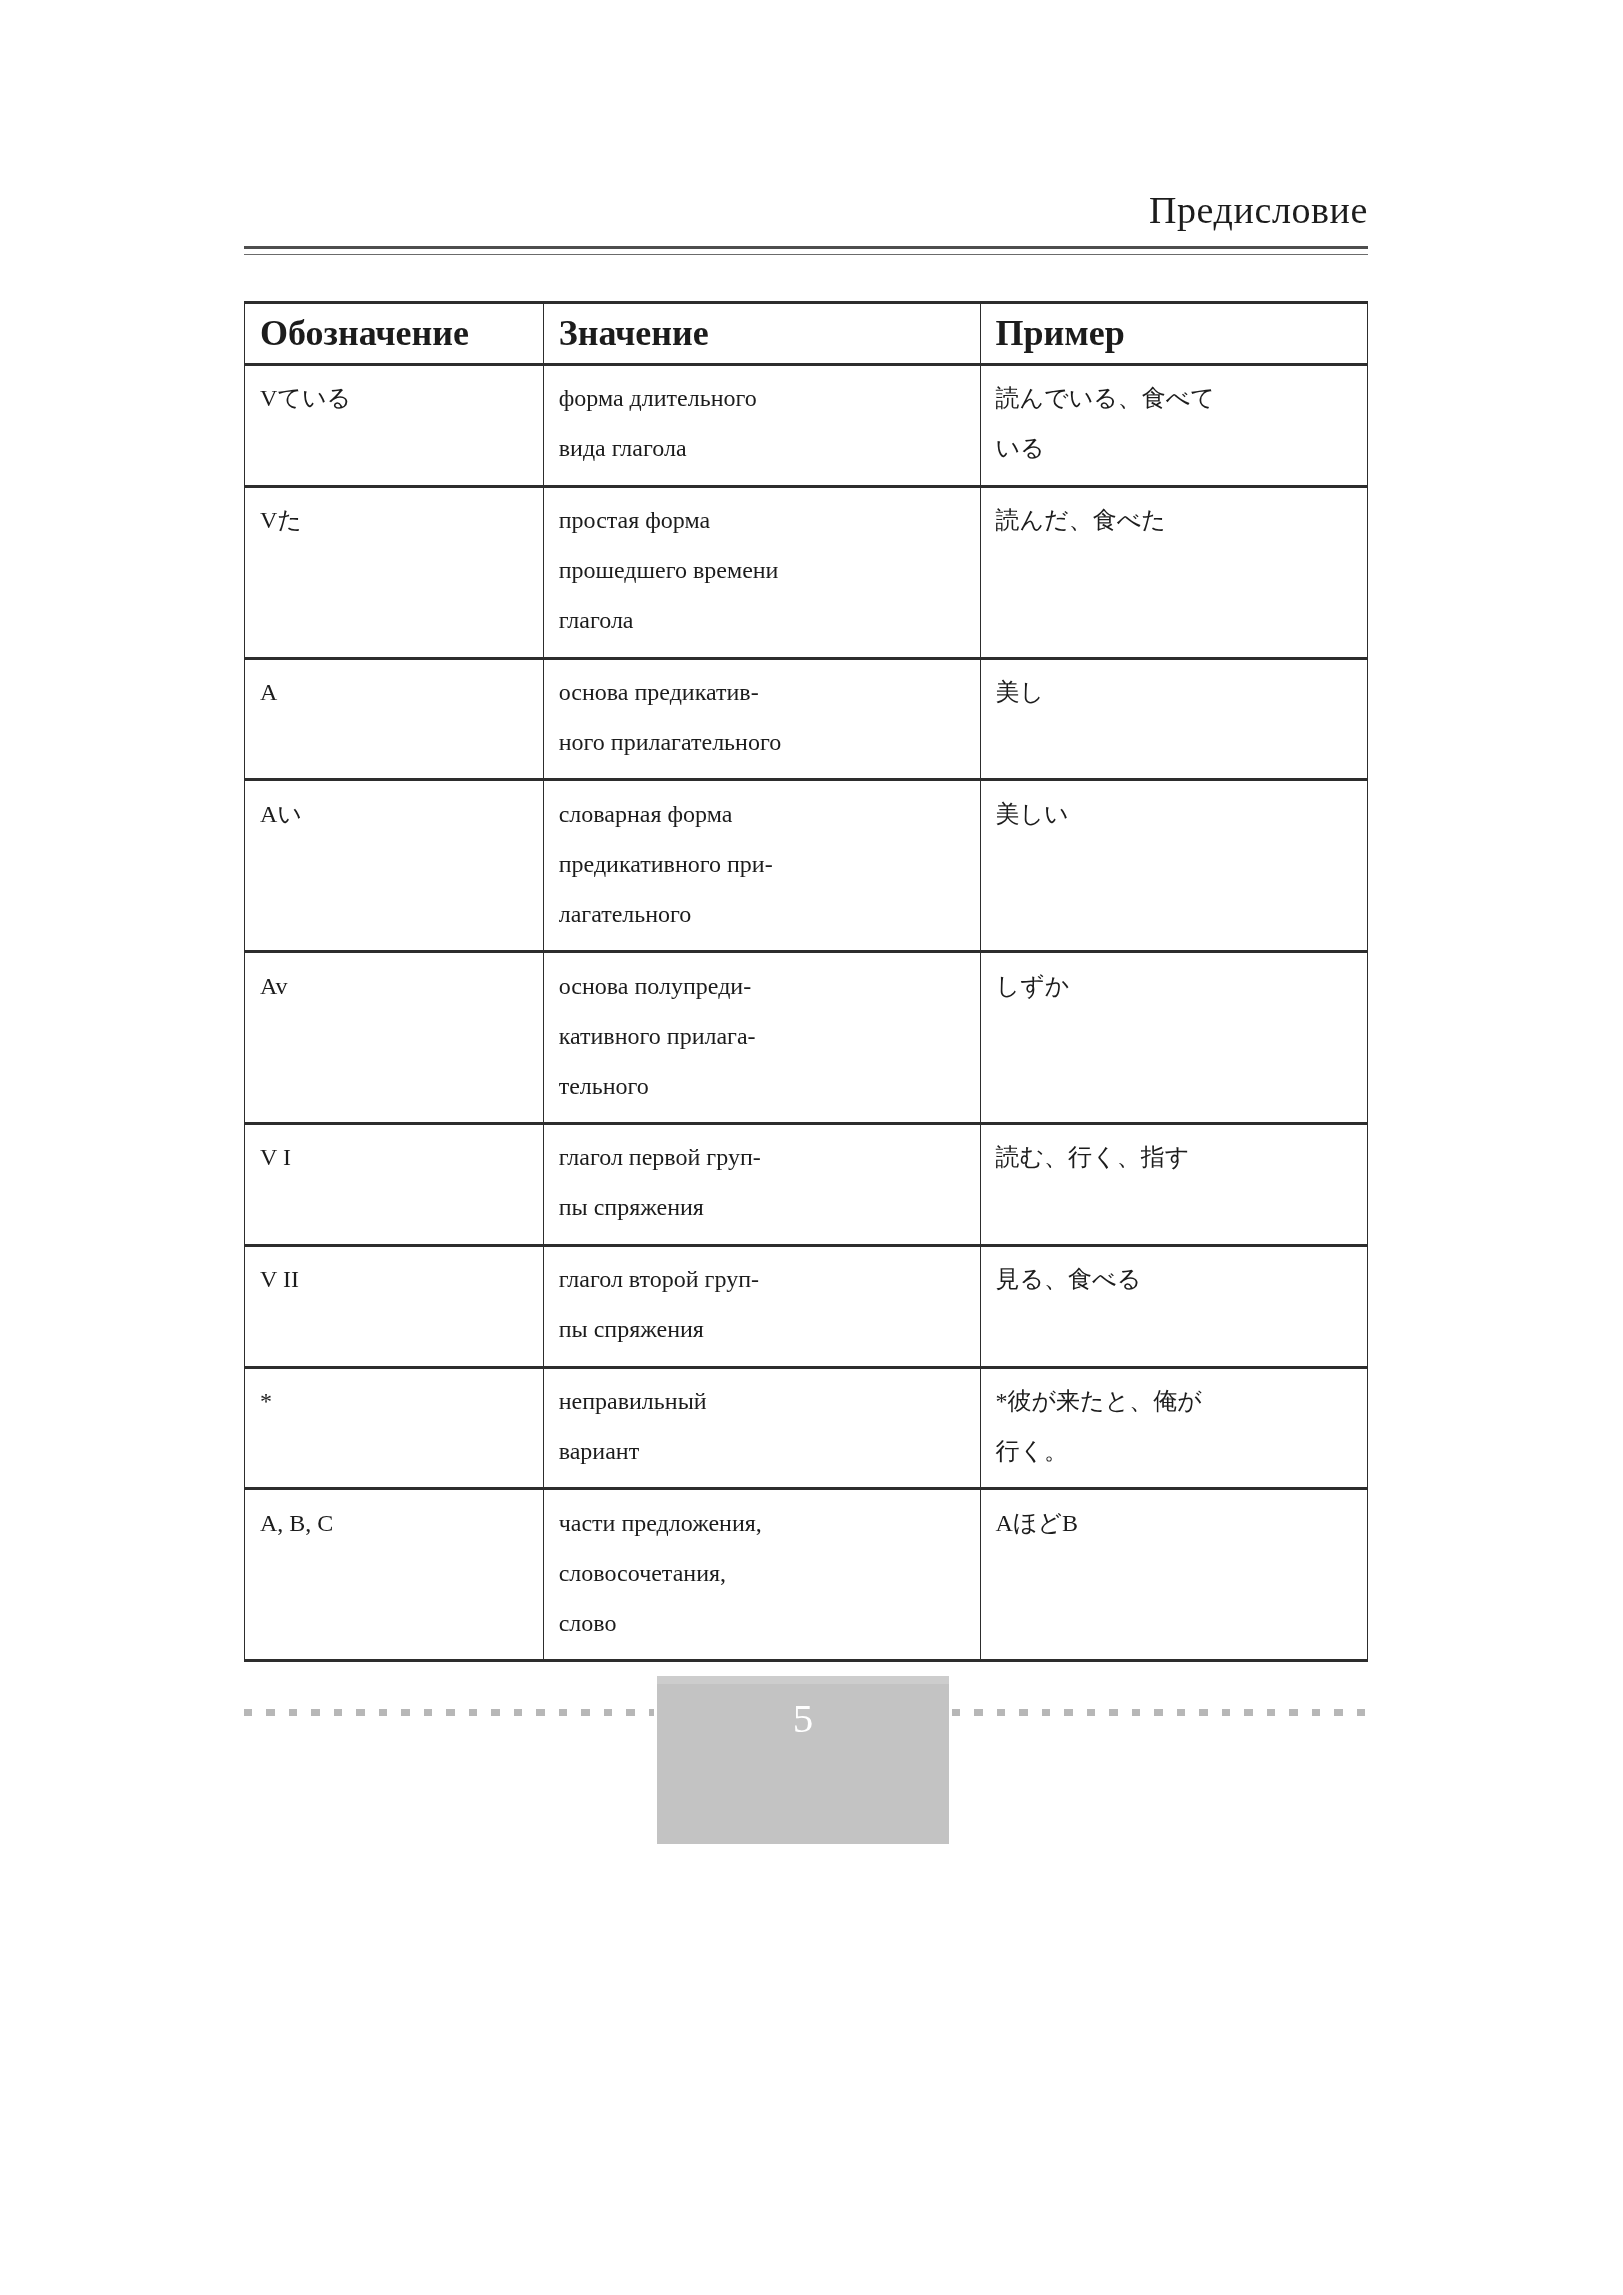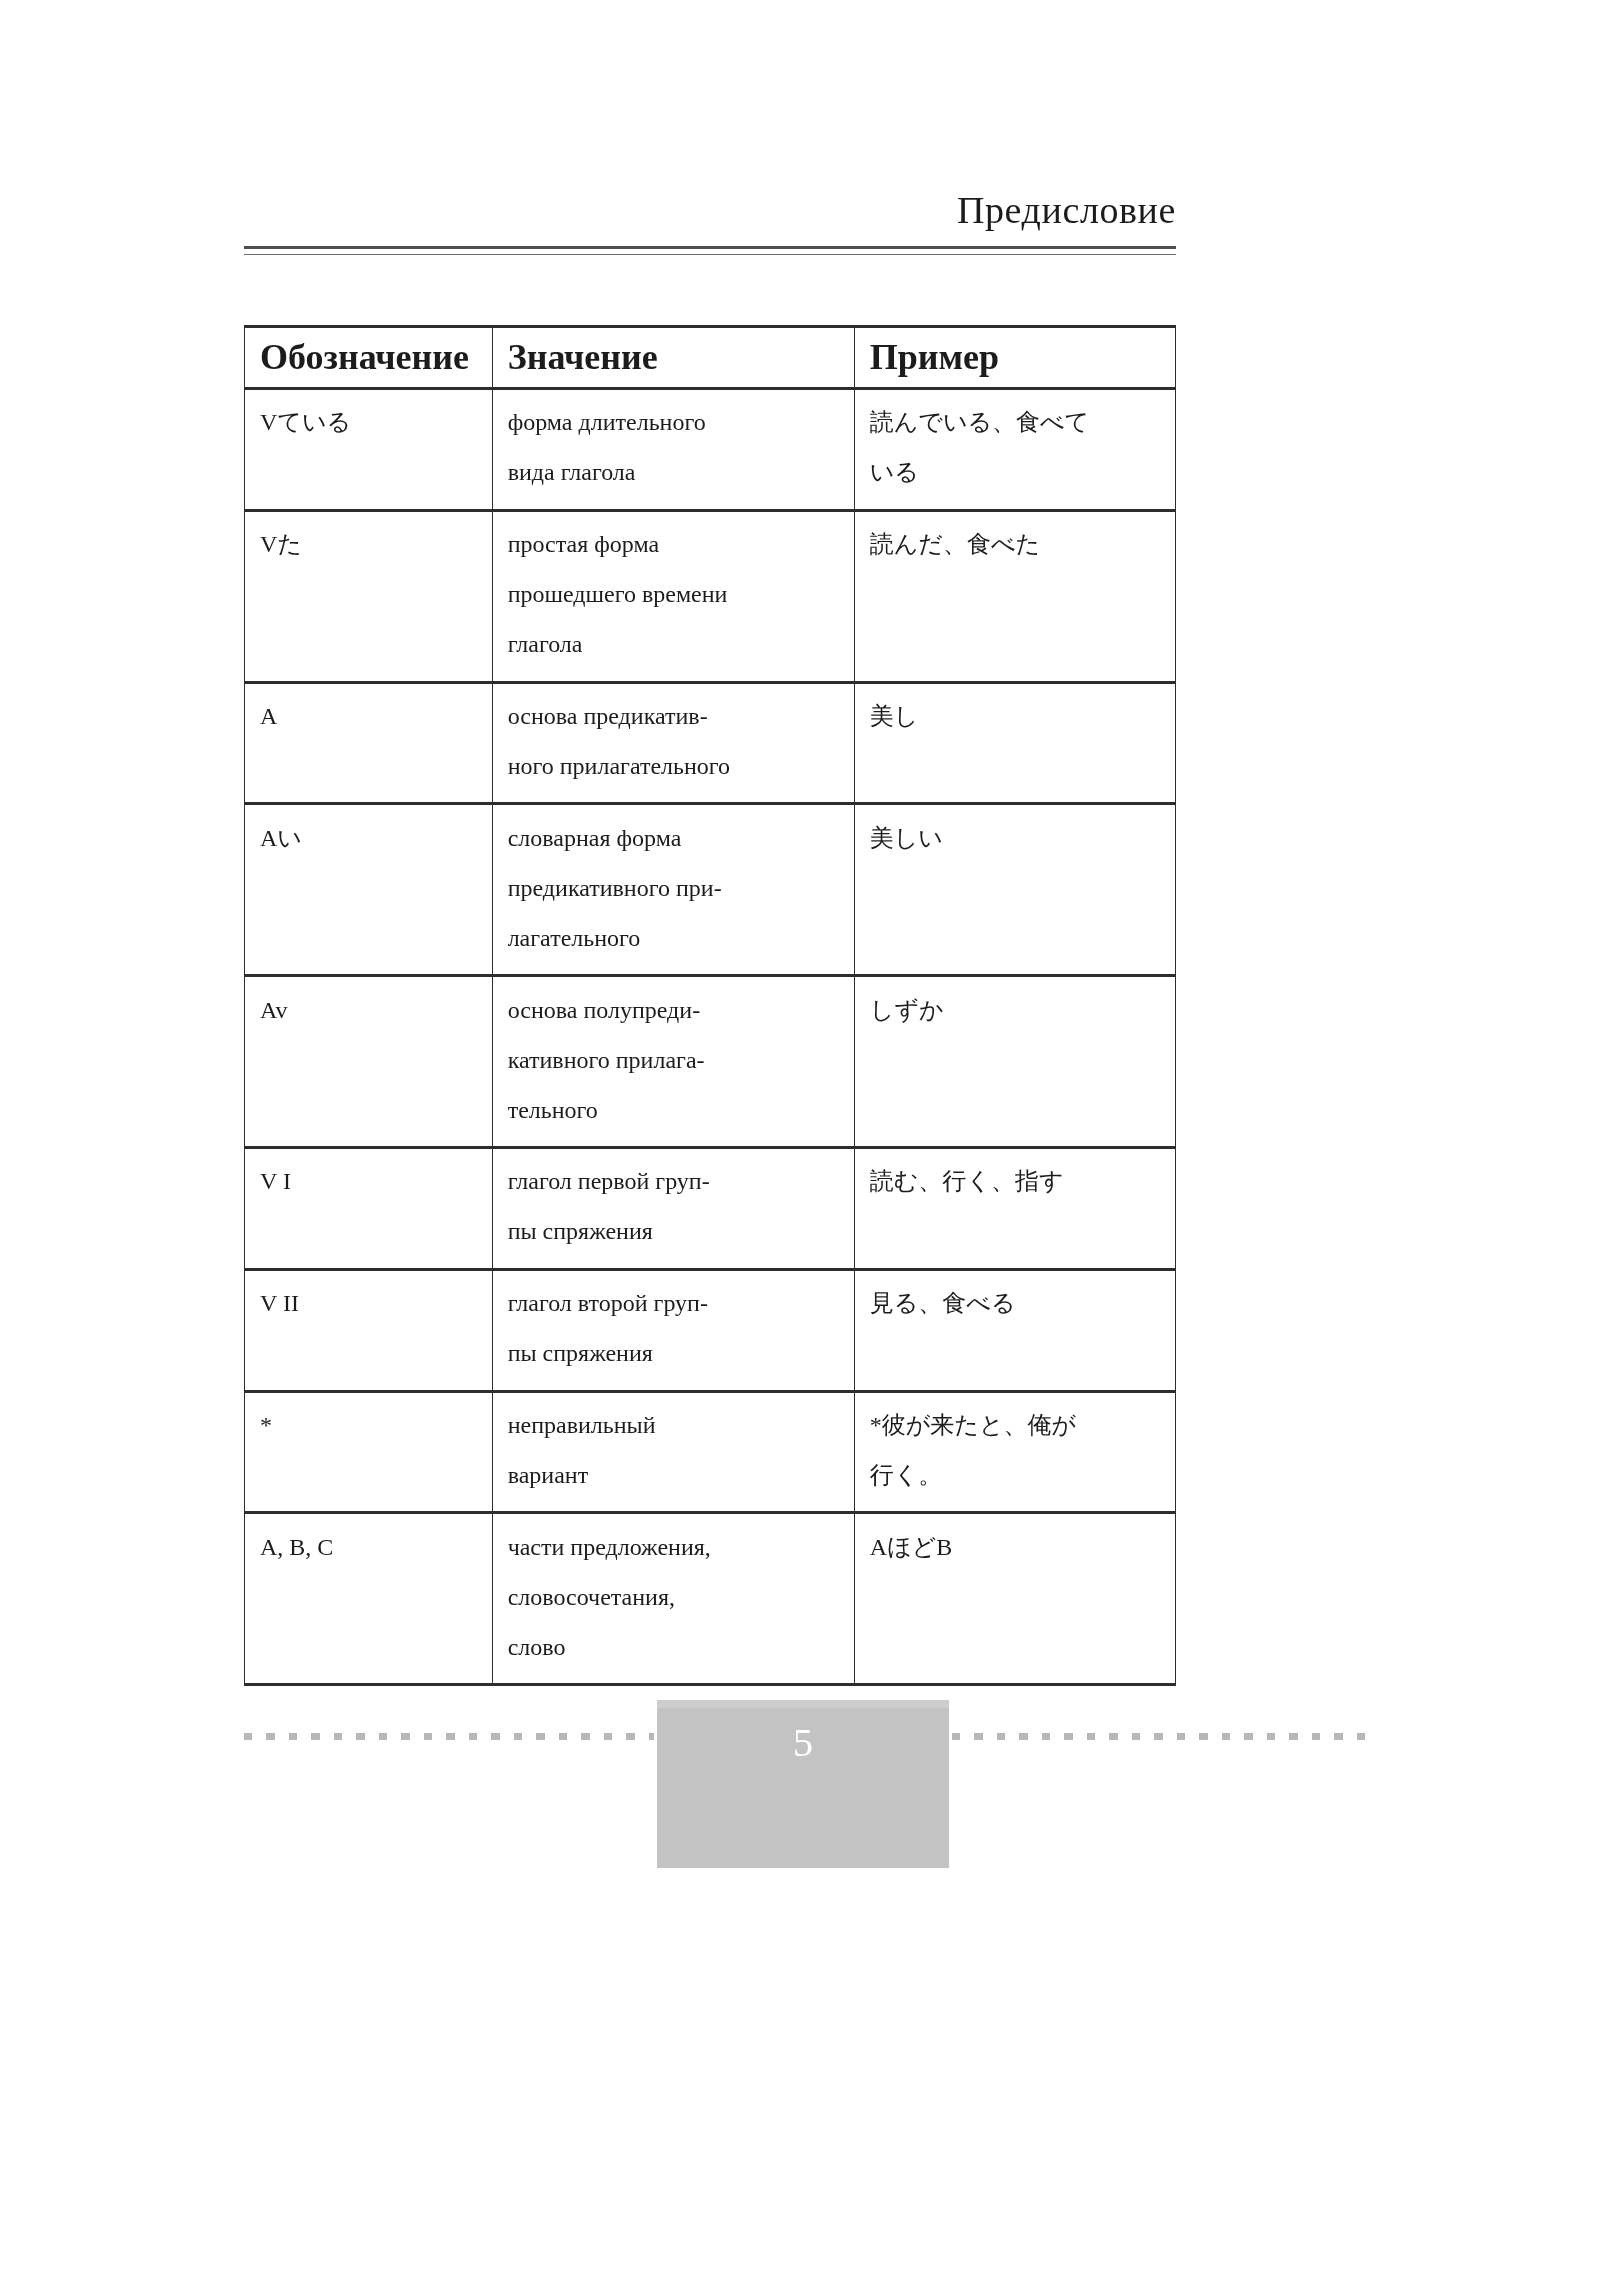--- a/index.html
+++ b/index.html
@@ -9,21 +9,21 @@
   }
   body {
     width: 1623px;
     height: 2295px;
     position: relative;
     font-family: "Liberation Serif", "DejaVu Serif", serif;
     color: #1c1c1c;
     overflow: hidden;
   }
   .content {
-    width: 932px;
+    width: 1124px;
     margin-left: 244px;
   }
   .page-header {
     padding-top: 188px;
     text-align: right;
     font-size: 38px;
     line-height: 44px;
     letter-spacing: 0.6px;
   }
   .rule-double {
@@ -33,21 +33,21 @@
     border-bottom: 1.9px solid #6b6b6b;
   }
   .table-caption {
     margin-top: 39px;
     text-align: right;
     font-style: italic;
     font-size: 29px;
     line-height: 34px;
   }
   table.symbols {
-    margin-top: 70px;
+    margin-top: 46px;
     width: 100%;
     border-collapse: collapse;
     table-layout: fixed;
   }
   col.c1 { width: 26.6%; }
   col.c2 { width: 38.9%; }
   col.c3 { width: 34.5%; }
   th, td {
     border-left: 1.9px solid #2d2d2d;
     border-right: 1.9px solid #2d2d2d;

